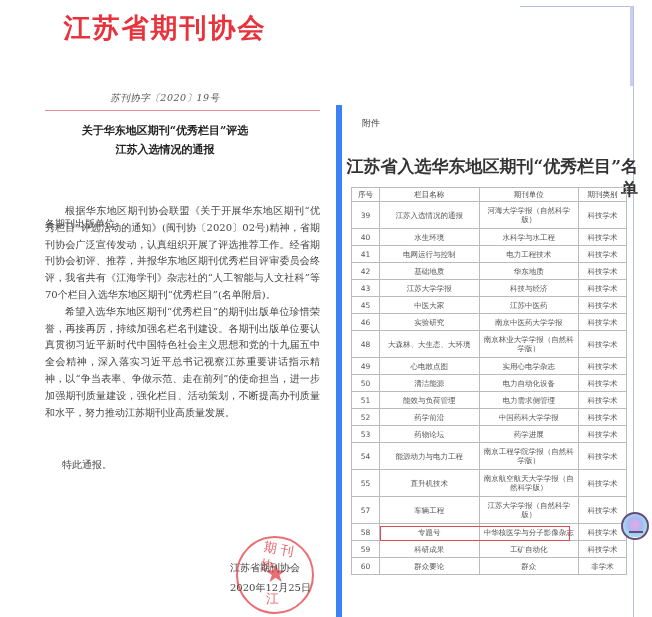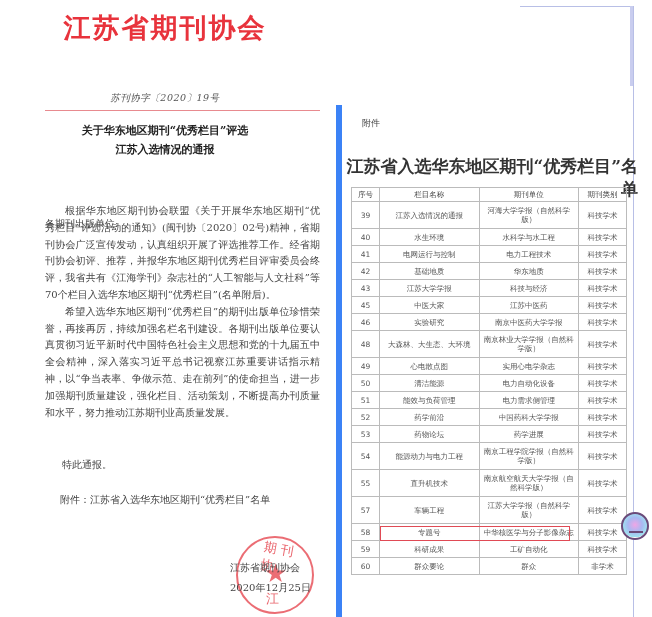--- a/index.html
+++ b/index.html
@@ -87,21 +87,20 @@
   <div class="notice-title">
     <div>关于华东地区期刊“优秀栏目”评选</div>
     <div>江苏入选情况的通报</div>
   </div>
   <div class="salutation">各期刊出版单位:</div>
   <div class="body-text">
     <p>根据华东地区期刊协会联盟《关于开展华东地区期刊“优秀栏目”评选活动的通知》(闽刊协〔2020〕02号)精神，省期刊协会广泛宣传发动，认真组织开展了评选推荐工作。经省期刊协会初评、推荐，并报华东地区期刊优秀栏目评审委员会终评，我省共有《江海学刊》杂志社的“人工智能与人文社科”等70个栏目入选华东地区期刊“优秀栏目”(名单附后)。</p>
     <p>希望入选华东地区期刊“优秀栏目”的期刊出版单位珍惜荣誉，再接再厉，持续加强名栏名刊建设。各期刊出版单位要认真贯彻习近平新时代中国特色社会主义思想和党的十九届五中全会精神，深入落实习近平总书记视察江苏重要讲话指示精神，以“争当表率、争做示范、走在前列”的使命担当，进一步加强期刊质量建设，强化栏目、活动策划，不断提高办刊质量和水平，努力推动江苏期刊业高质量发展。</p>
   </div>
   <div class="closing">特此通报。</div>
-  <div class="attachment-note">附件：江苏省入选华东地区期刊“优秀栏目”名单</div>
   <div class="seal">
     <span class="seal-text-top">期刊协</span>
     <span class="seal-star">★</span>
     <span class="seal-text-bottom">江</span>
   </div>
   <div class="signature">
     <div>江苏省期刊协会</div>
     <div>2020年12月25日</div>
   </div>
 </div>

